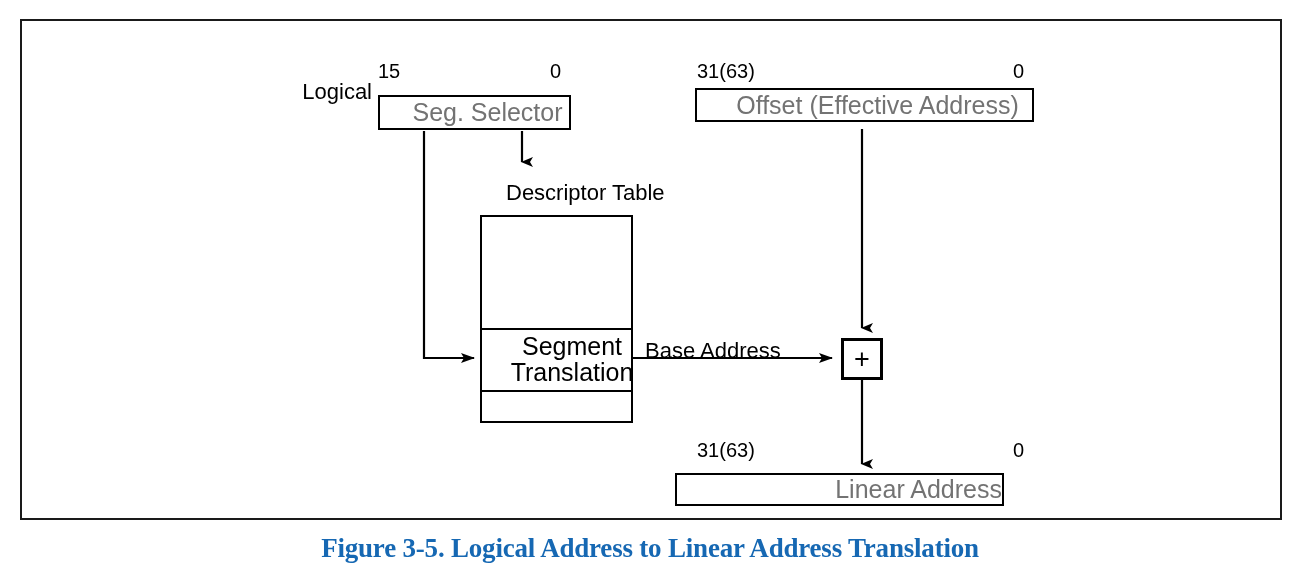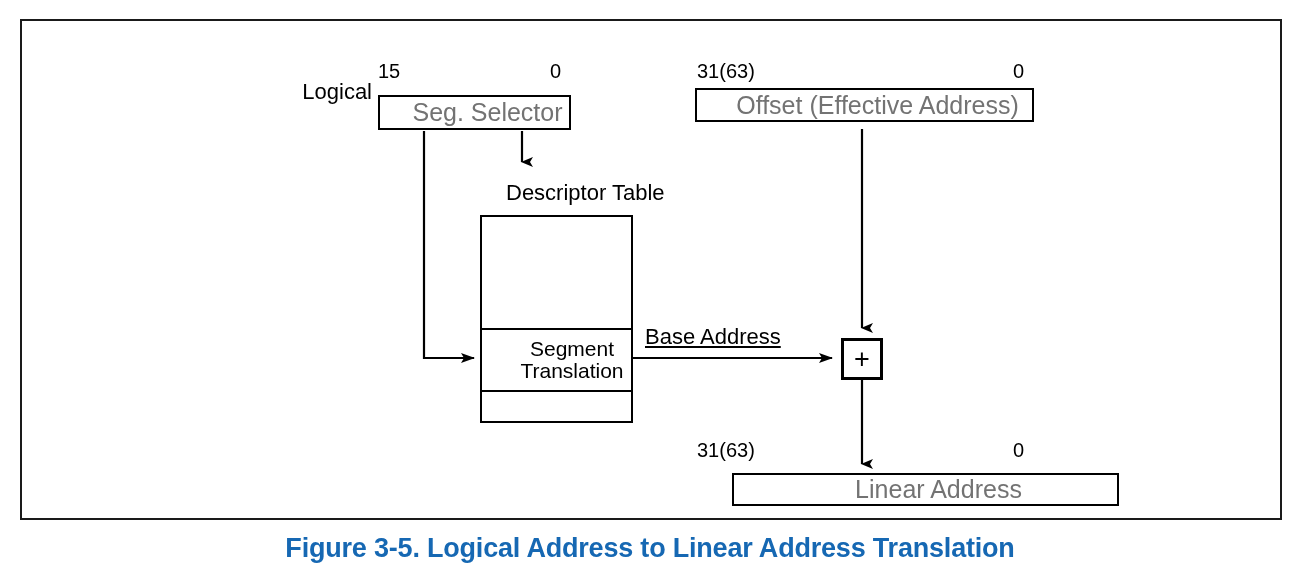--- a/index.html
+++ b/index.html
@@ -53,41 +53,41 @@
     white-space: nowrap;
     padding-left: 26px;
   }
   #seg-selector-box {
     left: 378px; top: 95px; width: 193px; height: 35px;
   }
   #offset-box {
     left: 695px; top: 88px; width: 339px; height: 34px;
   }
   #linear-address-box {
-    left: 732px; top: 473px; width: 387px; height: 33px;
+    left: 675px; top: 473px; width: 329px; height: 33px; justify-content: flex-end;
   }
 
   
   #descriptor-table {
     position: absolute;
     left: 480px; top: 215px; width: 153px; height: 208px;
     border: 2px solid #000000;
     background: #ffffff;
     box-sizing: border-box;
   }
   .dt-cell {
     position: absolute;
     left: 0;
     width: 100%;
     box-sizing: border-box;
     display: flex;
     align-items: center;
     justify-content: center;
     text-align: center;
-    font-size: 21px;
+    font-size: 25px;
     line-height: 1.03;
     color: #000000;
     padding-left: 31px;
   }
   #dt-cell-empty-top { top: 0; height: 111px; }
   #dt-cell-segment-descriptor {
     top: 111px; height: 64px;
     border-top: 2px solid #000000;
     border-bottom: 2px solid #000000;
     flex-direction: column;
@@ -116,40 +116,40 @@
     white-space: nowrap;
     line-height: 1.08;
   }
   .label.bits { font-size: 20px; }
   #logical-address-label {
     left: 222px; top: 80px;
     width: 150px;
     text-align: right;
   }
   #descriptor-table-label { left: 462px; top: 181px; margin-left: 44px; }
-  #base-address-label { left: 645px; top: 325px; text-decoration: underline; }
+  #base-address-label { left: 645px; top: 339px; }
 
   #seg-bit-high { left: 378px; top: 61px; }
   #seg-bit-low  { left: 550px; top: 61px; }
   #offset-bit-high { left: 697px; top: 61px; }
   #offset-bit-low  { left: 1013px; top: 61px; }
   #linear-bit-high { left: 697px; top: 440px; }
   #linear-bit-low  { left: 1013px; top: 440px; }
 
   
   #figure-caption {
     position: absolute;
     left: 0;
     top: 533px;
     width: 1300px;
     text-align: center;
     color: #1668b3;
     font-size: 27px;
     font-weight: bold;
-    font-family: Liberation Sans, sans-serif;
+    font-family: Liberation Serif, serif;
     letter-spacing: -0.2px;
     white-space: nowrap;
   }
 </style>
 </head>
 <body>
 
 <div id="figure-root">
 
   <div id="diagram-frame"></div>

